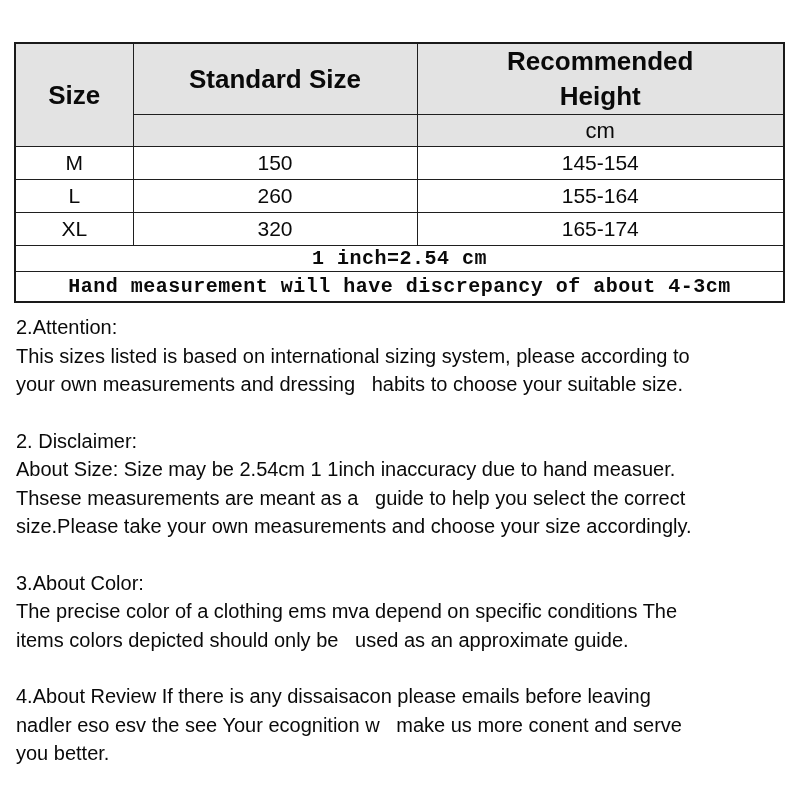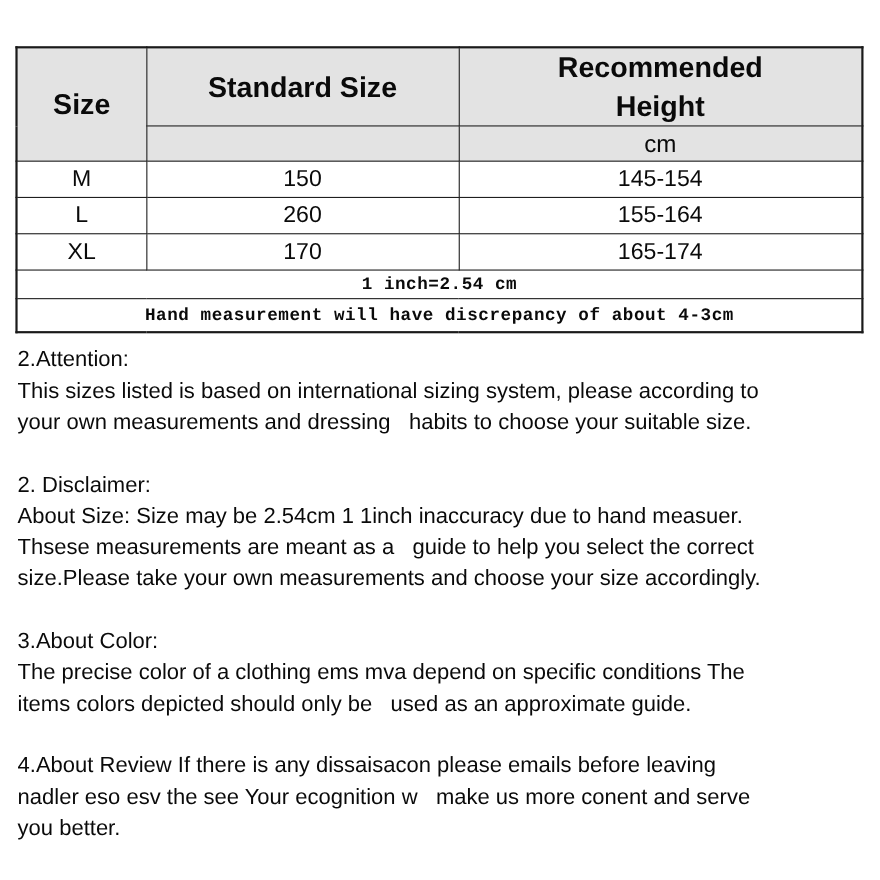--- a/index.html
+++ b/index.html
@@ -55,21 +55,21 @@
     line-height: 1.35;
   }
   .unit-cell {
     font-size: 22px;
     font-weight: normal;
     margin-left: 48px;
   }
   .note-cell {
     font-family: "Liberation Mono", "DejaVu Sans Mono", monospace;
     font-weight: bold;
-    font-size: 16px;
+    font-size: 20px;
     letter-spacing: 0.5px;
   }
 
   
   .sections {
     margin: 10px 10px 0 16px;
     font-size: 20px;
     line-height: 28.5px;
   }
   .section {
@@ -107,21 +107,21 @@
       <td>150</td>
       <td>145-154</td>
     </tr>
     <tr class="data-row">
       <td>L</td>
       <td>260</td>
       <td>155-164</td>
     </tr>
     <tr class="data-row">
       <td>XL</td>
-      <td>170</td>
+      <td>320</td>
       <td>165-174</td>
     </tr>
 
     <tr class="note-row-1">
       <td colspan="3" class="note-cell">1 inch=2.54 cm</td>
     </tr>
     <tr class="note-row-2">
       <td colspan="3" class="note-cell">Hand measurement will have discrepancy of about 4-3cm</td>
     </tr>
   </tbody>

